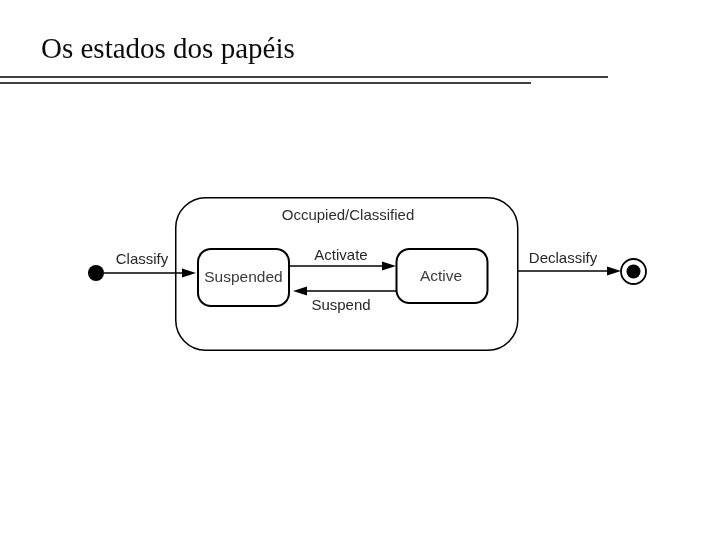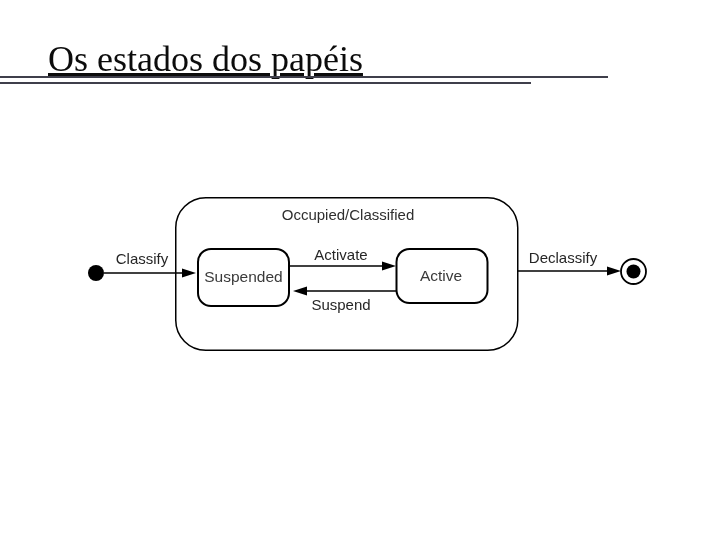--- a/index.html
+++ b/index.html
@@ -8,29 +8,28 @@
     width: 720px;
     height: 540px;
     background: #ffffff;
     overflow: hidden;
     font-family: "Liberation Sans", sans-serif;
   }
   .slide-title {
     position: absolute;
     left: 41px;
     top: 33px;
-    margin: 7px;
+    margin: 0;
     font-family: "Liberation Serif", serif;
     font-weight: 400;
-    font-size: 36px;
+    font-size: 29px;
     line-height: 1.1;
     color: #0c0c0c;
     letter-spacing: 0px;
     white-space: nowrap;
-    text-decoration: underline;
   }
   .rule {
     position: absolute;
     left: 0;
     height: 2px;
     background: #3f3f4b;
   }
   .rule-top   { top: 76px; width: 608px; }
   .rule-bottom{ top: 82px; width: 531px; }
   svg.diagram {

